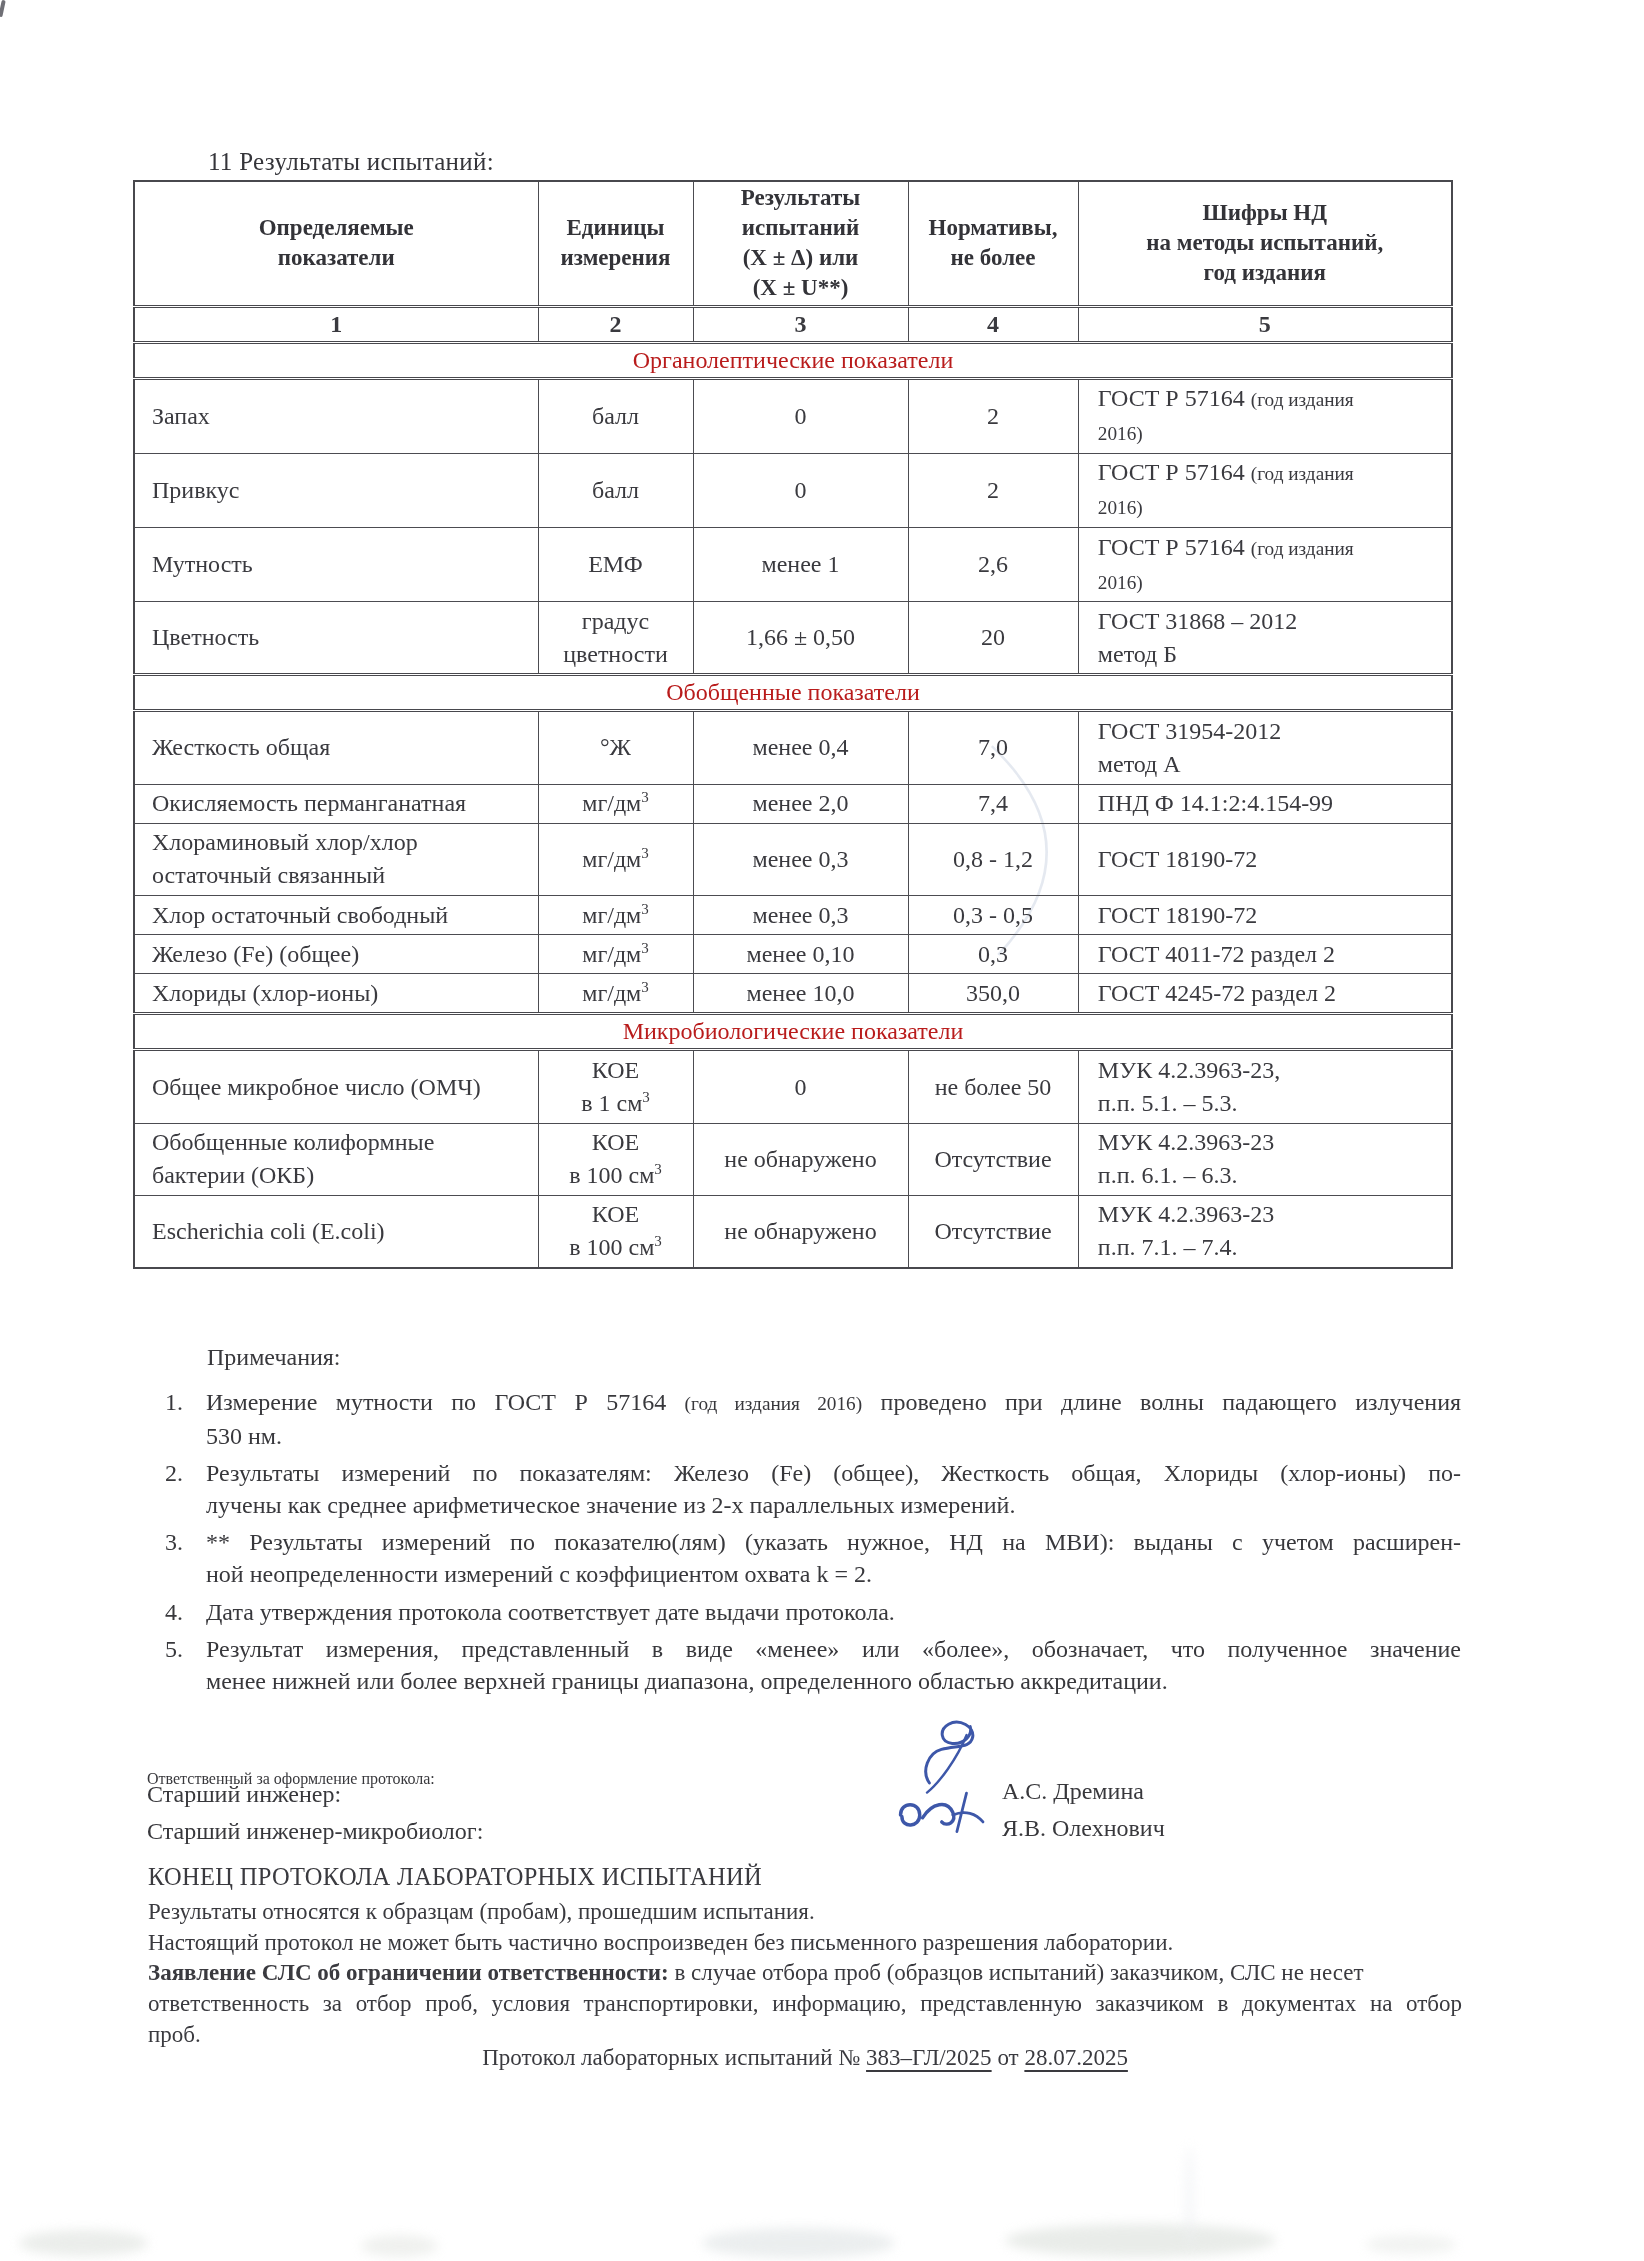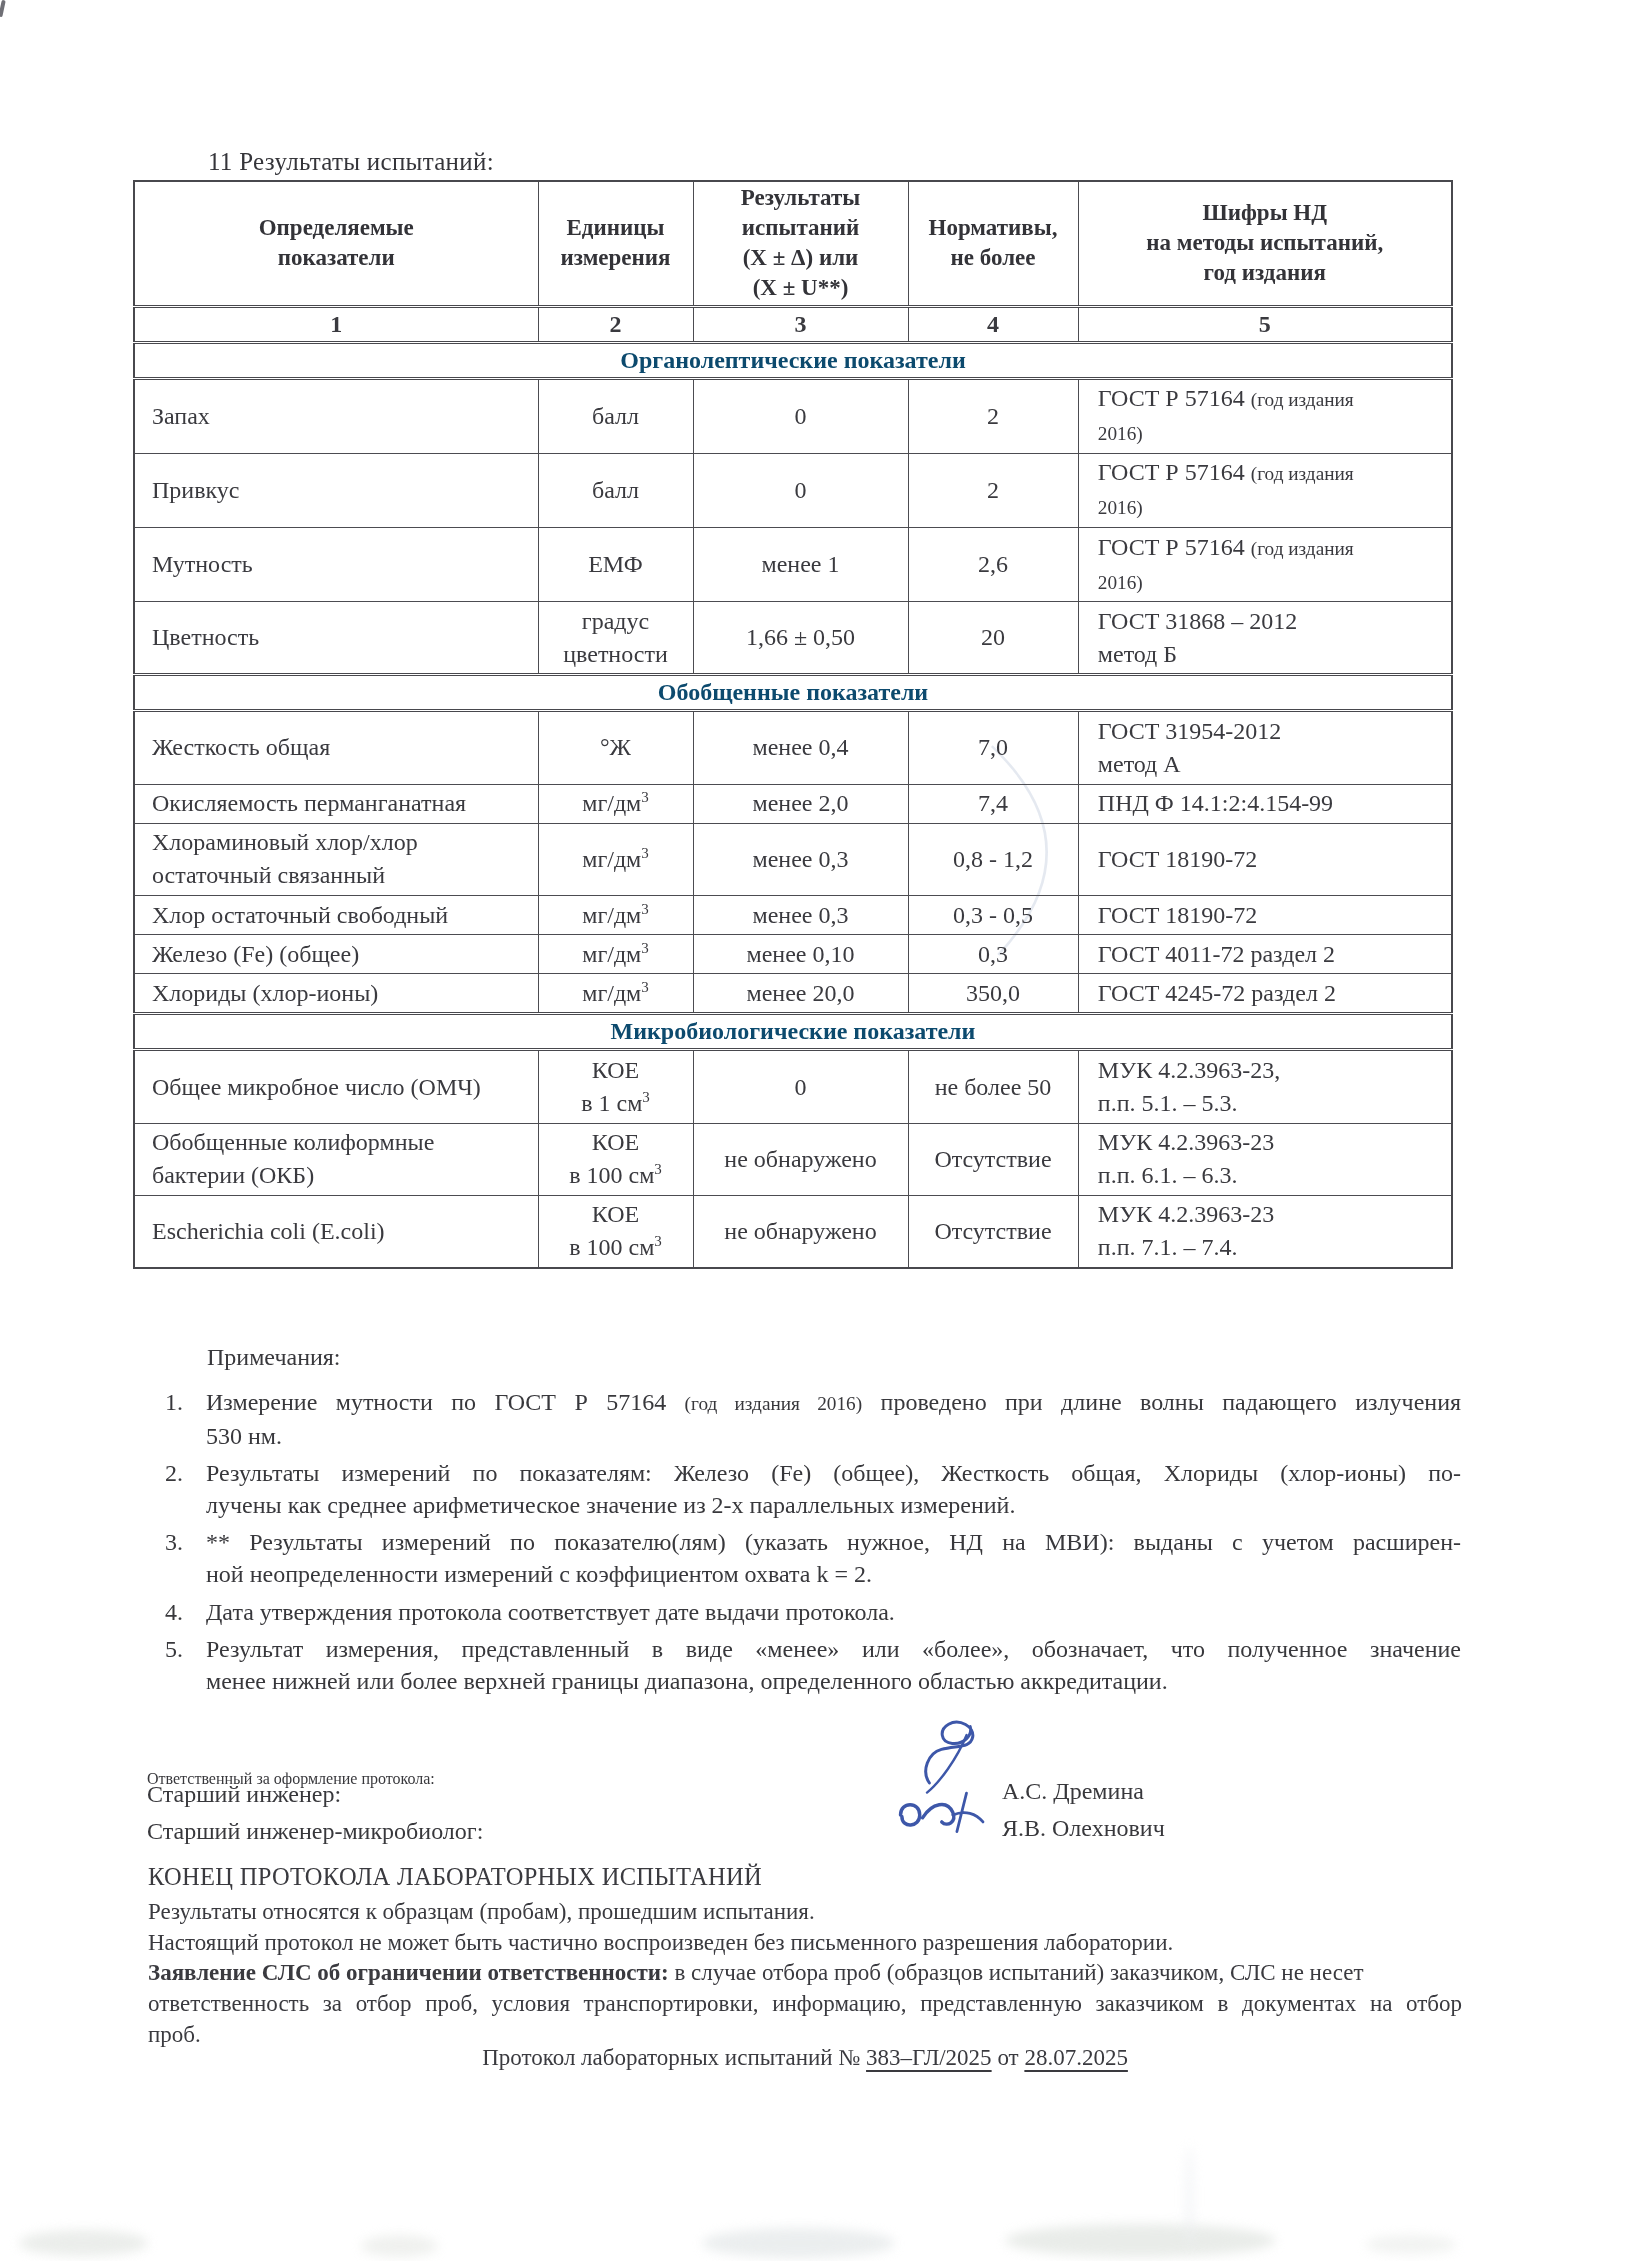--- a/index.html
+++ b/index.html
@@ -13,21 +13,21 @@
 
   
   #table-wrap{left:133px;top:180px;width:1318px}
   table{border-collapse:collapse;width:100%;table-layout:fixed;border:2.6px solid #48484d;background:transparent}
   th,td{border:1.9px solid #4c4c51;overflow:hidden}
   th{font-weight:bold;font-size:23px;line-height:30px;padding:1.3px 3.9px;text-align:center;vertical-align:middle;color:#333338}
   td{font-size:24px;line-height:33px;padding:2.6px 5.2px;text-align:center;vertical-align:middle;color:#3a3a3f}
   td.c1{text-align:left;padding-left:17px}
   td.c5{text-align:left;padding-left:19.3px}
   tr.numrow td{height:30px;font-weight:bold;padding:0;border-top:3.2px double #48484d;border-bottom:3.2px double #48484d}
-  tr.sec td{height:33px;font-weight:bold;padding:0;border-top:3.2px double #48484d;border-bottom:3.2px double #48484d;color:#0c4a6e}
+  tr.sec td{height:33px;font-weight:normal;padding:0;border-top:3.2px double #48484d;border-bottom:3.2px double #48484d;color:#b91c1c}
   .sup{font-size:15px;vertical-align:super;line-height:0}
   .small{font-size:19.3px}
   .it{}
   .b{font-weight:bold}
   .u{text-decoration:underline;text-underline-offset:4.5px}
   .ln{min-height:0}
 
   
   #notes-label{left:207px;top:1344px;font-size:24px}
   #notes{left:165px;top:1386px;width:1296px;font-size:24px;line-height:32px}
@@ -284,21 +284,21 @@
             </td>
           </tr>
           <tr>
             <td class="c1">
               <div class="ln"><span>Хлориды (хлор-ионы)</span></div>
             </td>
             <td class="c2">
               <div class="ln"><span>мг/дм</span><span class="sup">3</span></div>
             </td>
             <td class="c3">
-              <div class="ln"><span>менее 20,0</span></div>
+              <div class="ln"><span>менее 10,0</span></div>
             </td>
             <td class="c4">
               <div class="ln"><span>350,0</span></div>
             </td>
             <td class="c5">
               <div class="ln"><span>ГОСТ 4245-72 раздел 2</span></div>
             </td>
           </tr>
           <tr class="sec">
             <td colspan="5">

